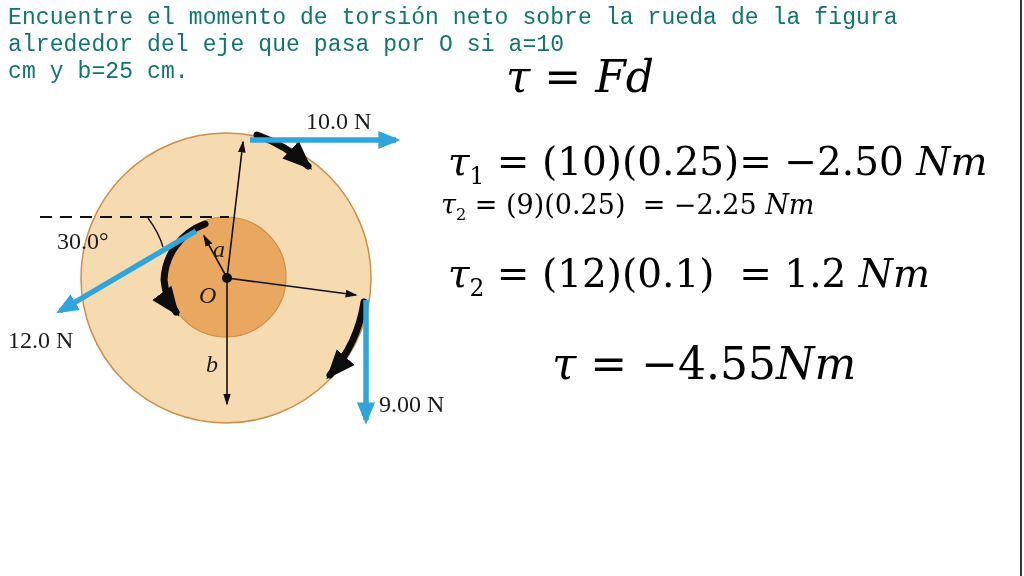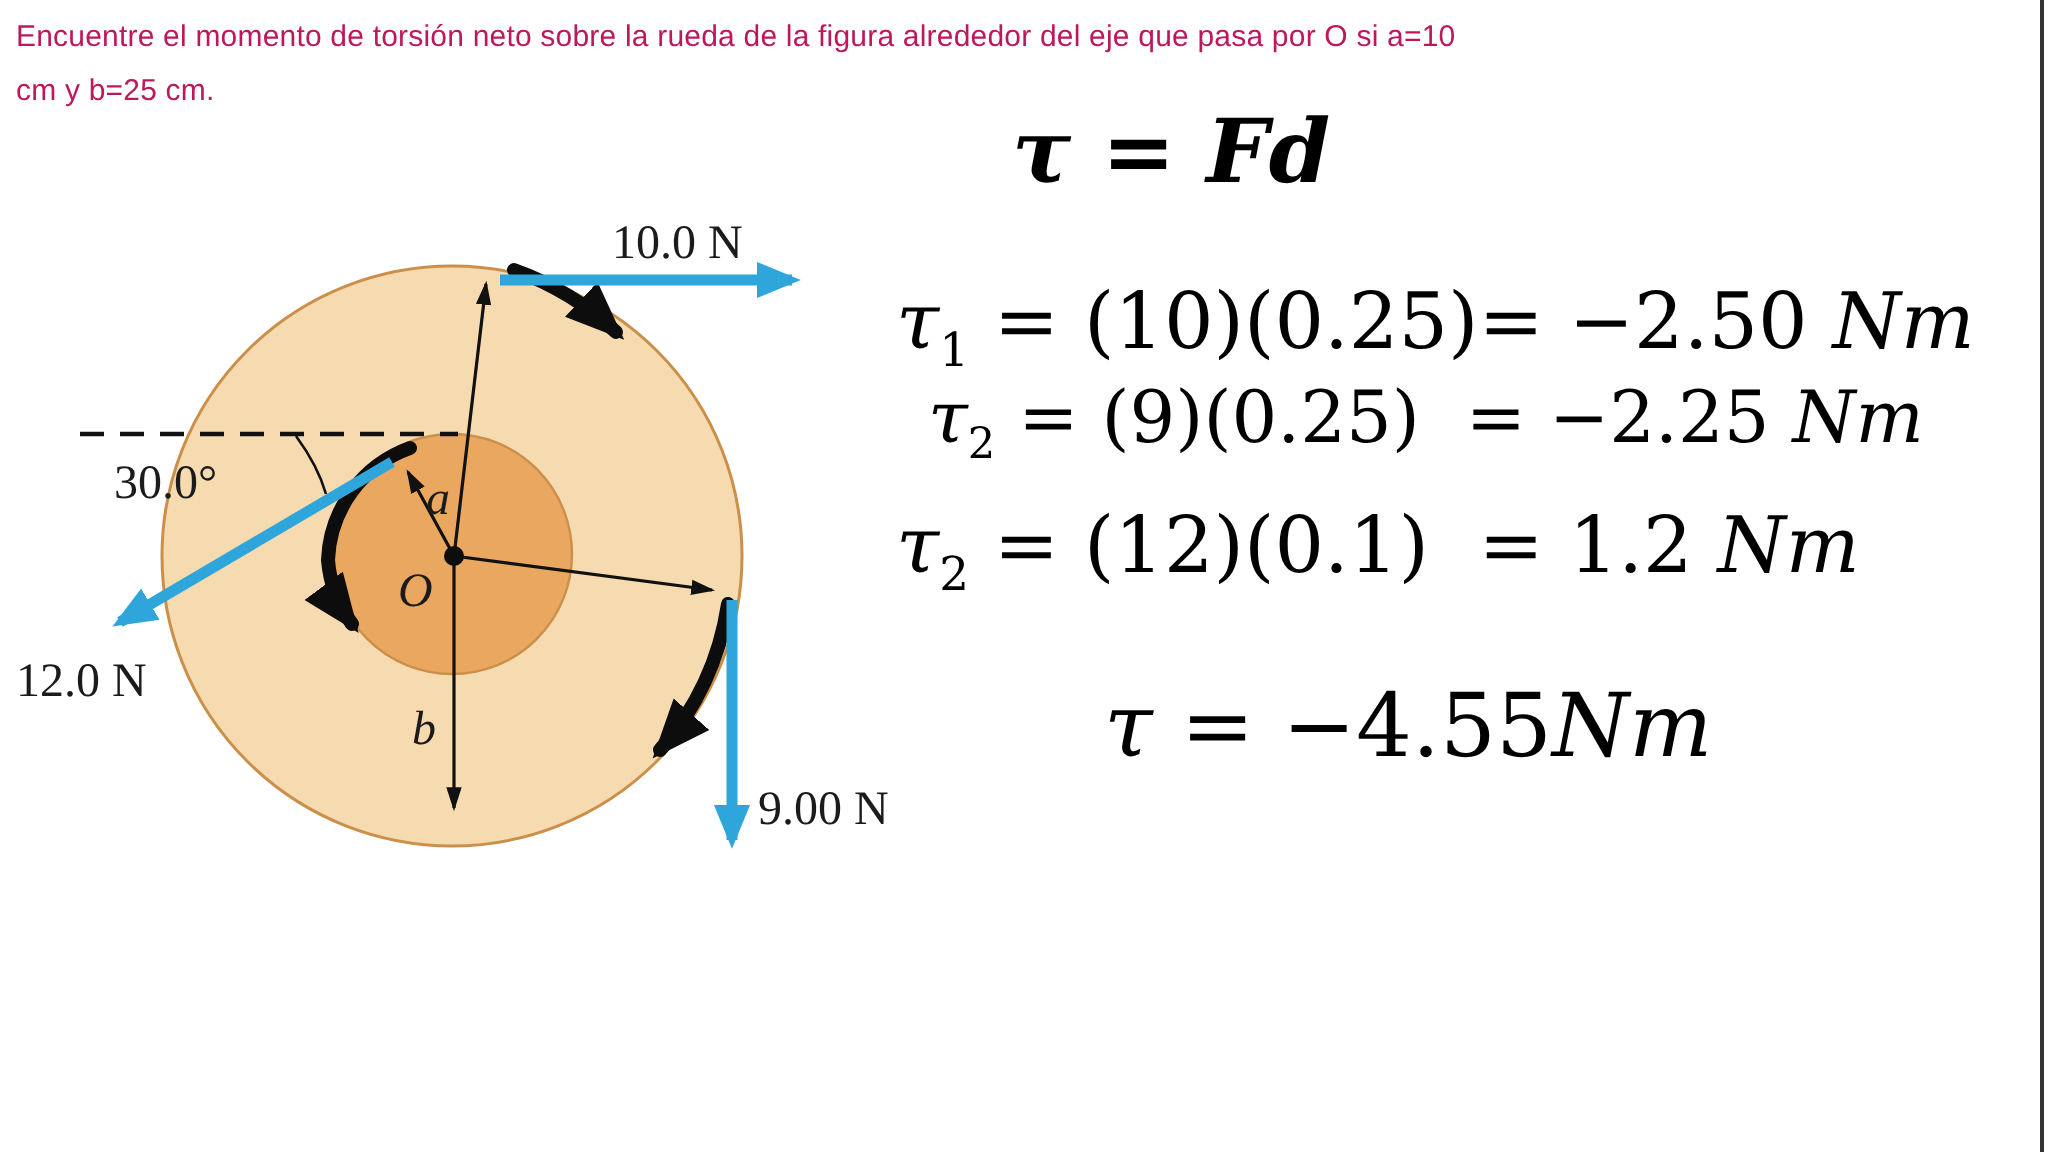--- a/index.html
+++ b/index.html
@@ -7,25 +7,26 @@
     width: 1024px; height: 576px;
     background: #ffffff;
     position: relative;
     overflow: hidden;
     font-family: "Liberation Sans", sans-serif;
   }
   .title {
     position: absolute;
     left: 8px; top: 5px;
     width: 1008px;
-    font-size: 15px;
+    font-size: 23px;
     line-height: 27px;
-    color: #be185d;
+    color: #0f766e;
     white-space: pre-line;
     letter-spacing: 0.1px;
+    font-family: Liberation Mono, monospace;
   }
   .diagram {
     position: absolute;
     left: 0; top: 0;
     width: 470px; height: 470px;
   }
   .flabel {
     font-family: "Liberation Serif", serif;
     font-size: 24px;
     fill: #1b1b1b;
@@ -33,23 +34,23 @@
   .flabel.it { font-style: italic; }
   .eq {
     position: absolute;
     white-space: pre;
     font-family: "DejaVu Serif", "Liberation Serif", serif;
     color: #000;
     line-height: 1.05;
   }
   .eq .it { font-style: italic; }
   .eq sub { font-size: 60%; line-height: 0; }
-  .eq1 { left: 506px; top: 54px;  font-size: 44px; font-weight: bold; }
+  .eq1 { left: 506px; top: 54px;  font-size: 44px; }
   .eq2 { left: 448px; top: 127px; font-size: 39px; margin-top: 15px; }
-  .eq3 { left: 464px; top: 191px; font-size: 36px; }
+  .eq3 { left: 441px; top: 191px; font-size: 27px; }
   .eq4 { left: 448px; top: 254px; font-size: 39px; }
   .eq5 { left: 552px; top: 341px; font-size: 44px; }
   .frame-edge {
     position: absolute;
     left: 1020px; top: 0;
     width: 2px; height: 576px;
     background: #333333;
   }
 </style>
 </head>

